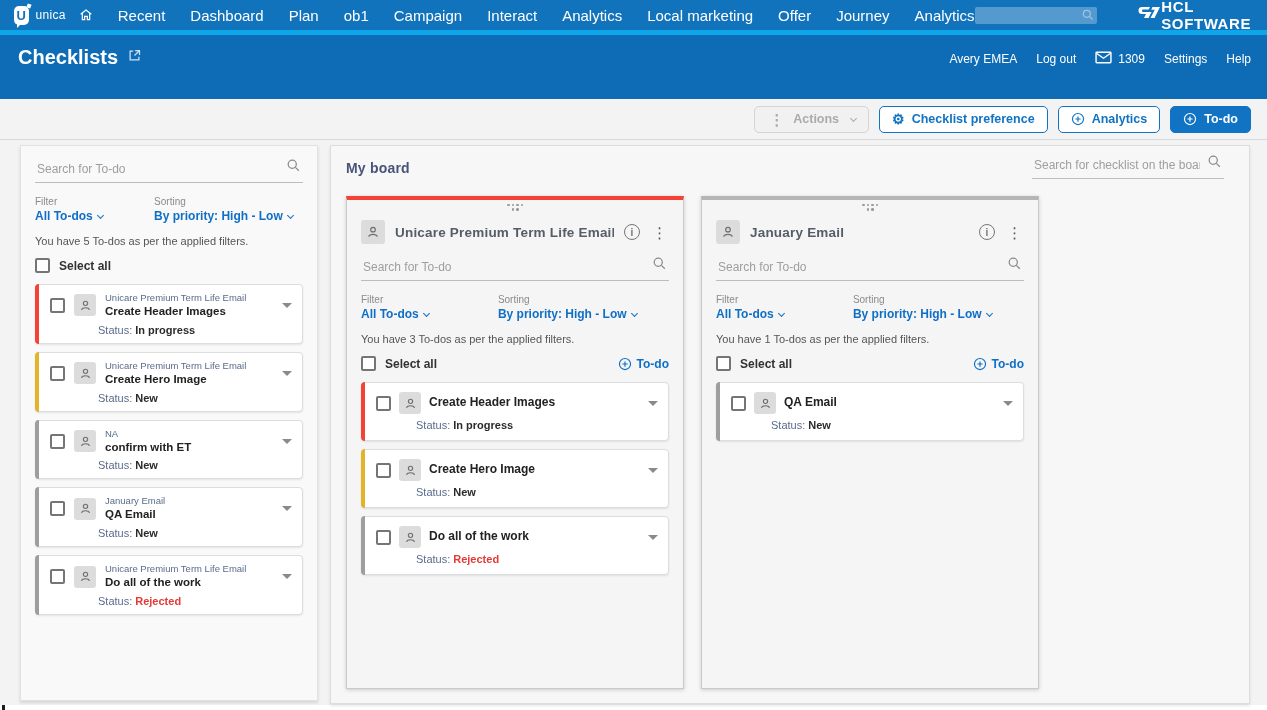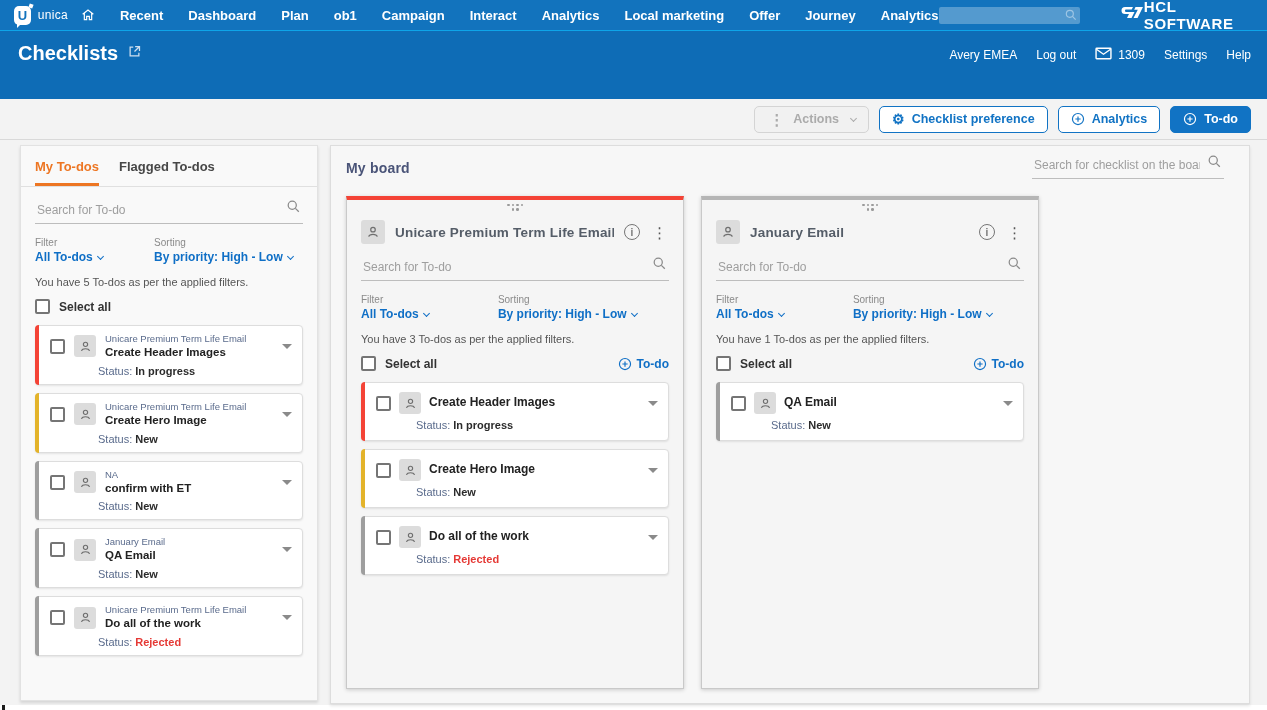--- a/index.html
+++ b/index.html
@@ -11,28 +11,28 @@
             display:flex; align-items:center; padding:0 14px; color:#fff; }
   .logo-box { width:19px; height:19px; background:#fff; border-radius:5px; position:relative;
               display:flex; align-items:center; justify-content:center; color:#1273BD;
               font-weight:bold; font-size:13px; }
   .logo-box:after { content:""; position:absolute; left:3px; bottom:-3px; width:0; height:0;
                     border-left:5px solid #fff; border-bottom:5px solid transparent; }
   .logo-tick { position:absolute; right:-2px; top:-2px; width:4px; height:4px; background:#fff; transform:rotate(20deg); }
   .brand { font-size:12px; font-weight:400; margin-left:7px; letter-spacing:.3px; }
   .home { margin-left:12px; display:flex; align-items:center; }
   .nav-items { display:flex; gap:25px; margin-left:24px; }
-  .nav-item { font-size:13px; cursor:pointer; white-space:nowrap;font-weight:bold; }
+  .nav-item { font-size:15px; cursor:pointer; white-space:nowrap; }
   .nav-search { margin-left:auto; width:160px; height:17px; background:rgba(255,255,255,.28);
                 border-radius:2px; position:relative; }
   .nav-search .mag { position:absolute; right:2px; top:1px; opacity:.6; }
   .hcl { display:flex; align-items:center; gap:0; margin-left:40px; font-size:15px; font-weight:bold; letter-spacing:.6px; }
 
   
-  .pagehdr { position:absolute; left:0; top:30px; width:1267px; height:69px; background:#0E6CB6; border-top:1px solid #0ea5e9; }
+  .pagehdr { position:absolute; left:0; top:30px; width:1267px; height:69px; background:#0E6CB6; border-top:5px solid #0ea5e9; }
   .page-title-row { position:absolute; left:18px; top:11px; display:flex; align-items:center; gap:9px; color:#fff; }
   .page-title { font-size:20px; font-weight:600; }
   .hdr-links { position:absolute; right:16px; top:16px; display:flex; align-items:center; gap:19px;
                color:#fff; font-size:12px; }
   .hdr-link { display:flex; align-items:center; gap:6px; cursor:pointer; white-space:nowrap; }
 
   
   .edge { position:absolute; left:2px; top:99px; width:3px; height:611px; background:#1d1d1d; }
   .content { position:absolute; left:0; top:99px; width:1267px; height:606px; background:#f3f3f3; }
   .toolbar { position:absolute; left:0; top:0; width:100%; height:41px; border-bottom:1px solid #d9d9d9;
@@ -207,24 +207,20 @@
       <button class="btn btn-primary">
         <svg width="14" height="14" viewBox="0 0 24 24">
             <circle cx="12" cy="12" r="9.5" fill="none" stroke="#fff" stroke-width="2"></circle>
             <path d="M12 7.5 V16.5 M7.5 12 H16.5" stroke="#fff" stroke-width="2"></path>
           </svg>
         <span>To-do</span>
       </button>
     </div>
 
     <div class="sidebar sb">
-      <div class="tabs">
-        <span class="tab active">My To-dos</span>
-        <span class="tab inactive">Flagged To-dos</span>
-      </div>
       <div class="pad uline-wrap">
         <input class="uline" placeholder="Search for To-do" style="">
         <span class="mag">
           <svg width="15" height="15" viewBox="0 0 24 24">
               <circle cx="10" cy="10" r="6.5" fill="none" stroke="#8a8a8a" stroke-width="2"></circle>
               <line x1="15" y1="15" x2="20.5" y2="20.5" stroke="#8a8a8a" stroke-width="2"></line>
             </svg>
         </span>
       </div>
       <div class="frow">

